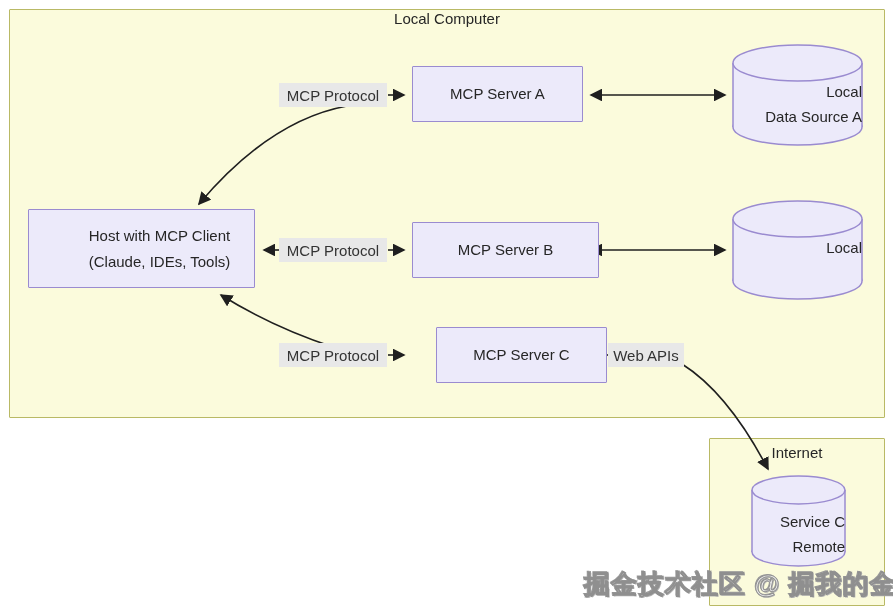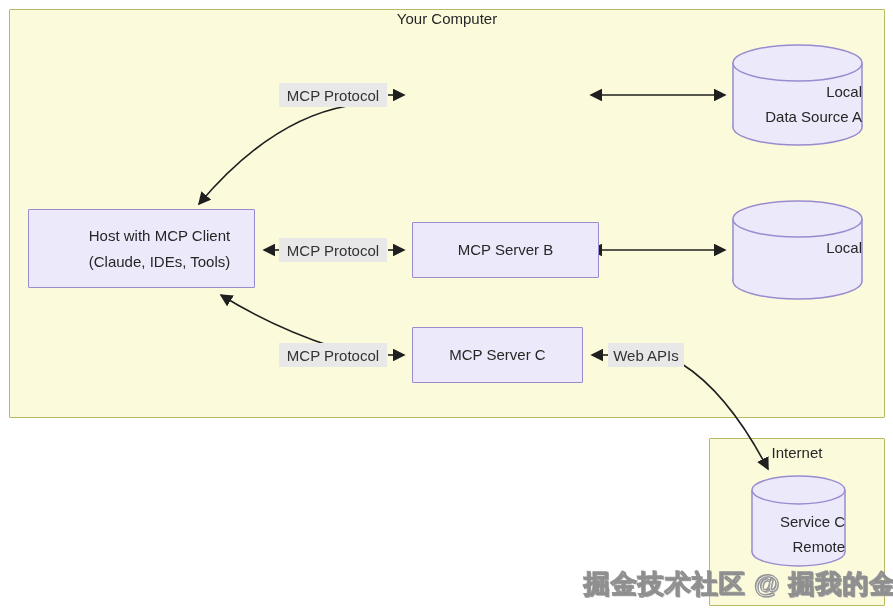--- a/index.html
+++ b/index.html
@@ -40,21 +40,21 @@
     color:#efefef; -webkit-text-stroke:1px #8f8f8f;
     text-shadow:1px 1px 0 #b5b5b5, -1px -1px 0 #9a9a9a;
   }
 </style>
 </head>
 <body>
 
 <div class="canvas">
 
   <div class="group-box" style="left:9px; top:9px; width:876px; height:409px;"></div>
-  <div class="group-title" style="left:9px; top:10px; width:876px;">Your Computer</div>
+  <div class="group-title" style="left:9px; top:10px; width:876px;">Local Computer</div>
 
   <div class="group-box" style="left:709px; top:438px; width:176px; height:168px;"></div>
   <div class="group-title" style="left:709px; top:444px; width:176px;">Internet</div>
 
   <svg class="edges" width="893" height="614" viewBox="0 0 893 614">
     <defs>
       <marker id="arrow" viewBox="0 0 8 8" refX="7" refY="4" markerWidth="8" markerHeight="8" orient="auto-start-reverse">
         <path d="M0,0 L8,4 L0,8 Z" fill="#1f1f1f"></path>
       </marker>
     </defs>
@@ -93,22 +93,23 @@
     <path class="edge" d="M 591 250 H 725" marker-start="url(#arrow)" marker-end="url(#arrow)"></path>
     <path class="edge" d="M 608 355 H 592" marker-end="url(#arrow)"></path>
     <path class="edge" d="M 682 364 Q 728 393 768 469" marker-end="url(#arrow)"></path>
   </svg>
 
   <div class="node" style="left:28px; top:209px; width:227px; height:79px;padding-left:36px;">
     <div>Host with MCP Client</div>
     <div>(Claude, IDEs, Tools)</div>
   </div>
 
+  <div class="node" style="left:412px; top:66px; width:171px; height:56px;">MCP Server A</div>
   <div class="node" style="left:412px; top:222px; width:187px; height:56px;">MCP Server B</div>
-  <div class="node" style="left:412px; top:327px; width:171px; height:56px;">MCP Server C</div>
+  <div class="node" style="left:436px; top:327px; width:171px; height:56px;">MCP Server C</div>
 
   <div class="edge-label" style="left:279px; top:83px; width:108px; height:24px;">MCP Protocol</div>
   <div class="edge-label" style="left:279px; top:238px; width:108px; height:24px;">MCP Protocol</div>
   <div class="edge-label" style="left:279px; top:343px; width:108px; height:24px;">MCP Protocol</div>
   <div class="edge-label" style="left:608px; top:343px; width:76px; height:24px;">Web APIs</div>
 
   <div class="cyl-text" style="left:733px; top:79px; width:129px;">
     <div>Local</div>
     <div>Data Source A</div>
   </div>

